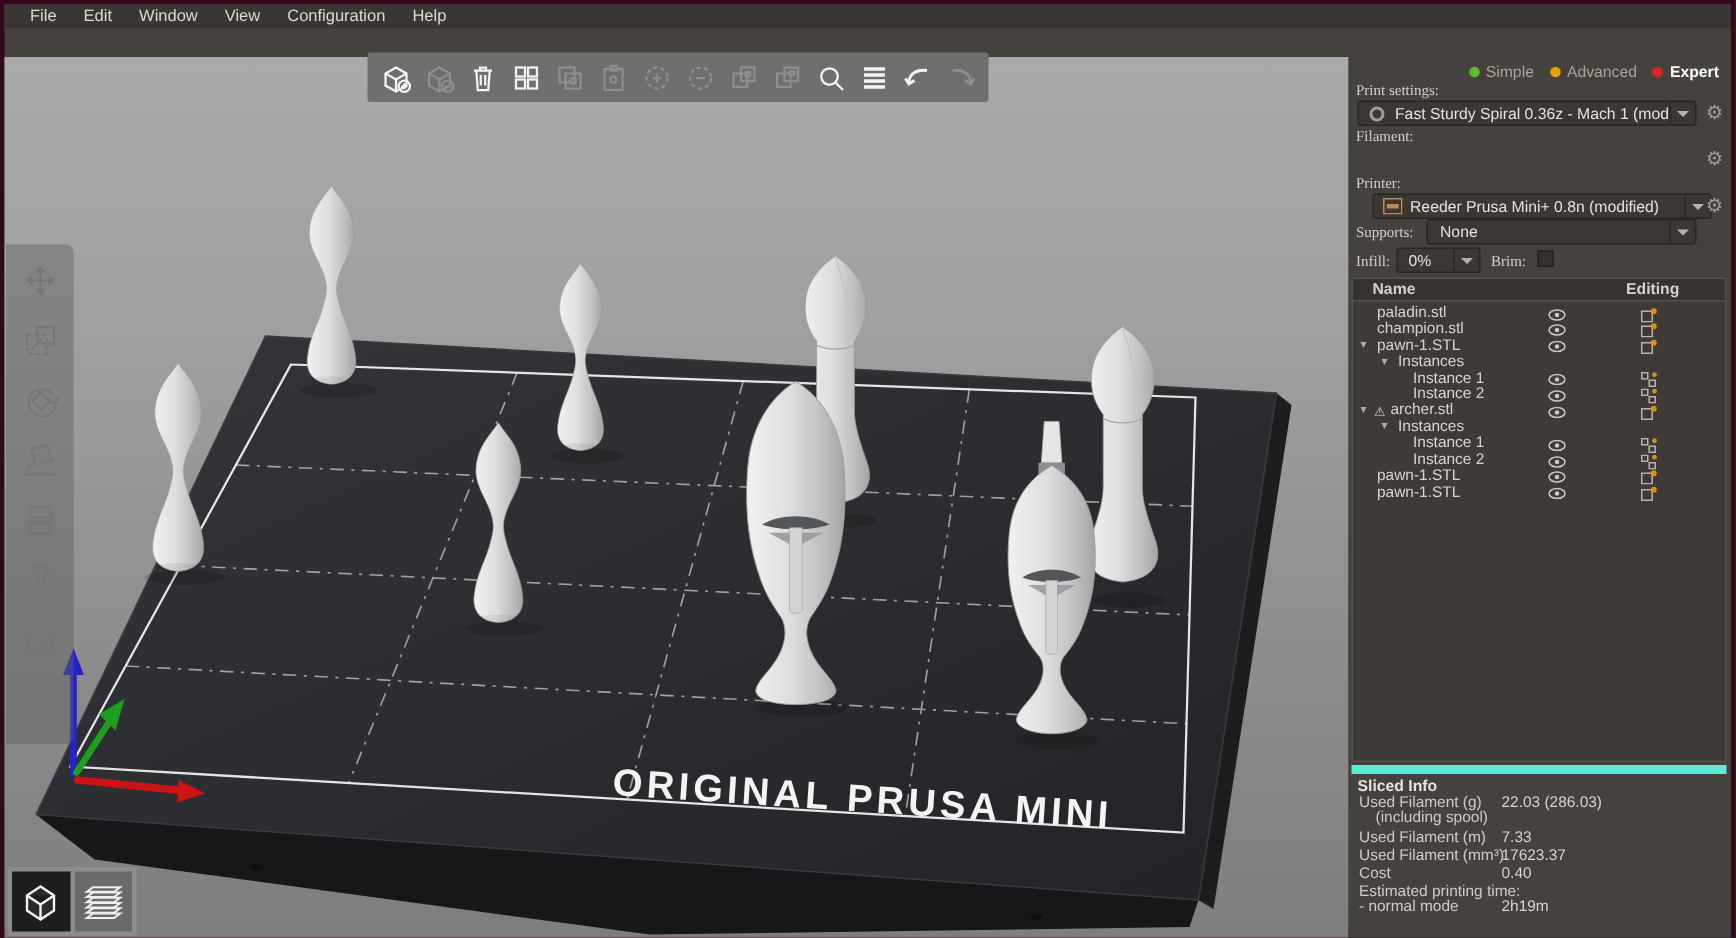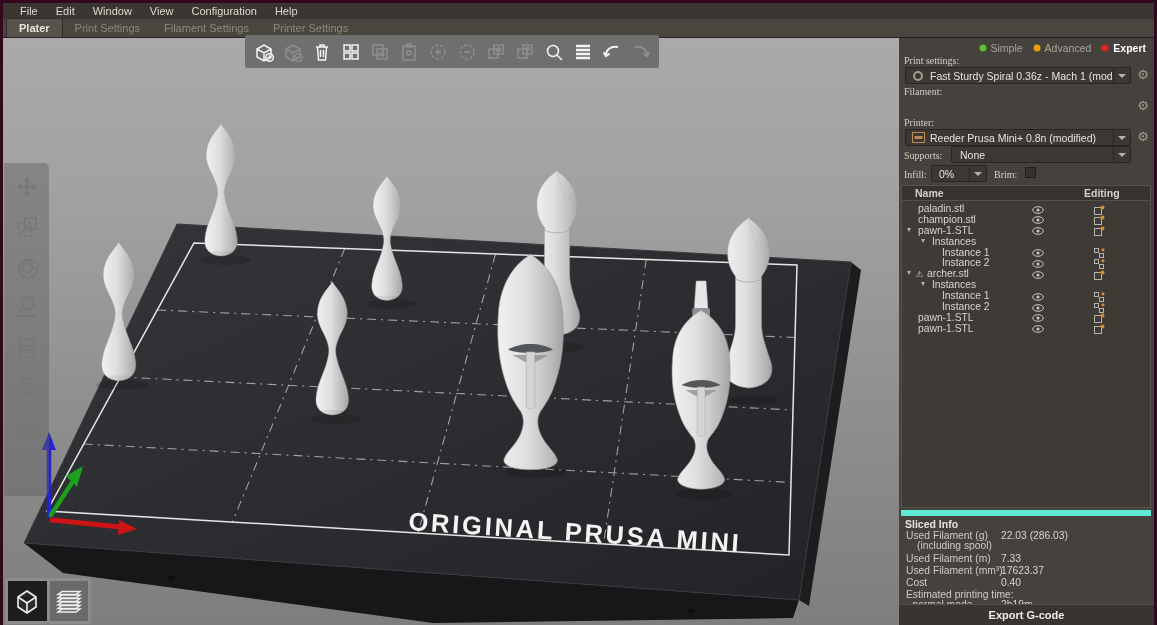--- a/index.html
+++ b/index.html
@@ -81,26 +81,20 @@
 
   <div class="abs menubar">
     <span class="mi">File</span>
     <span class="mi">Edit</span>
     <span class="mi">Window</span>
     <span class="mi">View</span>
     <span class="mi">Configuration</span>
     <span class="mi">Help</span>
   </div>
 
-  <div class="abs tabbar">
-    <span class="tab active">Plater</span>
-    <span class="tab">Print Settings</span>
-    <span class="tab">Filament Settings</span>
-    <span class="tab">Printer Settings</span>
-  </div>
 
   <div class="abs viewport">
 
     <svg class="abs" style="left:0;top:0" width="896" height="587" viewBox="0 0 896 587">
       <defs>
         <linearGradient id="bedGrad" x1="0" y1="0" x2="1" y2="1">
           <stop offset="0" stop-color="#343539"></stop>
             <stop offset="0.5" stop-color="#2c2d30"></stop>
             <stop offset="1" stop-color="#222326"></stop>
         </linearGradient>
@@ -360,21 +354,21 @@
       <span class="arrow">
           <span class="caret"></span>
         </span>
     </div>
     <div class="gearbtn" style="left:236px; top:29px">⚙</div>
 
     <div class="slabel" style="top:48px">Filament:</div>
     <div class="gearbtn" style="left:236px; top:60px">⚙</div>
 
     <div class="slabel" style="top:79px">Printer:</div>
-    <div class="dd" style="left:6px; top:91px; width:226px">
+    <div class="dd" style="left:16px; top:91px; width:226px">
       <span class="icon">
         <svg width="13" height="11">
             <rect x="0.5" y="0.5" width="12" height="10" fill="none" stroke="#b98a55"></rect>
             <rect x="2.5" y="4" width="8" height="3" fill="#b98a55"></rect>
           </svg>
         </span>
       <span class="val">Reeder Prusa Mini+ 0.8n (modified)</span>
       <span class="arrow">
           <span class="caret"></span>
         </span>
@@ -542,18 +536,15 @@
       <span class="slval" style="top:37px">7.33</span>
       <span class="slrow" style="top:49px">Used Filament (mm³)</span>
       <span class="slval" style="top:49px">17623.37</span>
       <span class="slrow" style="top:61px">Cost</span>
       <span class="slval" style="top:61px">0.40</span>
       <span class="slrow" style="top:73px">Estimated printing time:</span>
       <span class="slrow" style="top:83px">- normal mode</span>
       <span class="slval" style="top:83px">2h19m</span>
     </div>
 
-    <div class="exportbar">
-      <span>Export G-code</span>
-    </div>
   </div>
 
 </div>
 
 </body></html>

